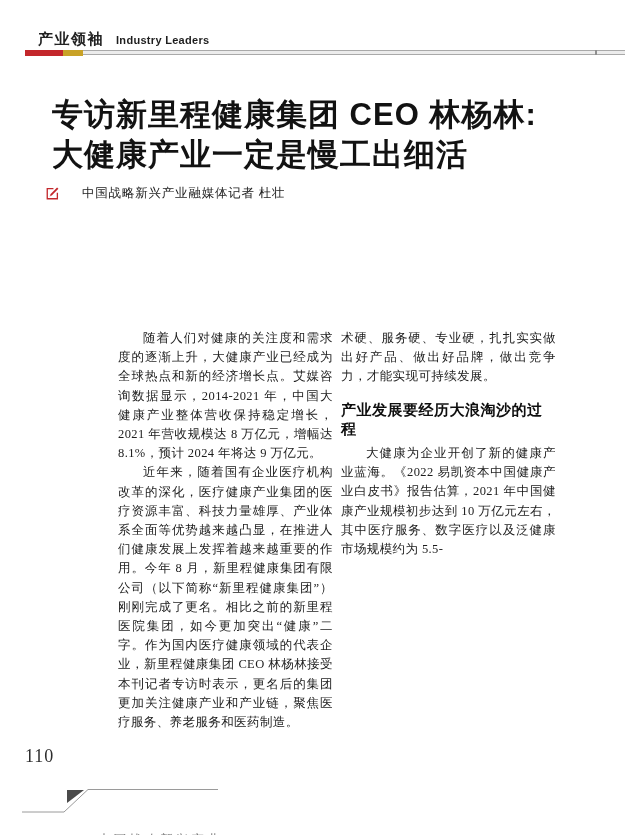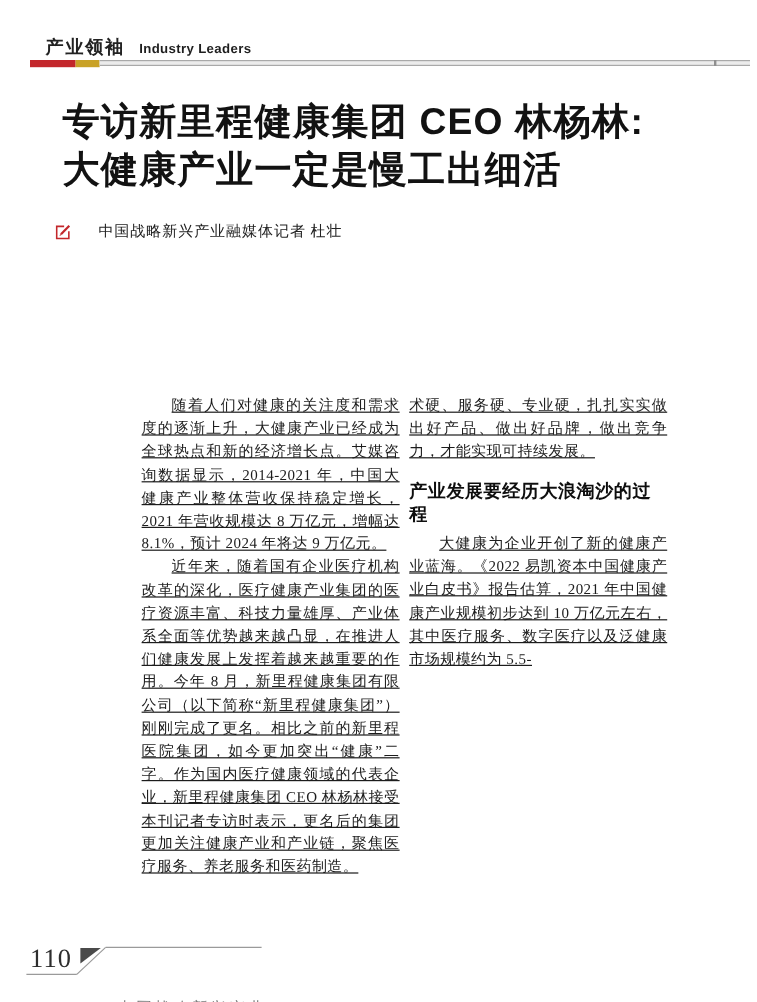--- a/index.html
+++ b/index.html
@@ -11,38 +11,38 @@
   .header-titles{position:absolute;left:38px;top:30px;display:flex;align-items:baseline;}
   .header-cn{font-size:15px;font-weight:600;letter-spacing:1.5px;color:#222;}
   .header-en{font-family:"Liberation Sans","DejaVu Sans",sans-serif;font-weight:700;font-size:11px;color:#1e1e1e;margin-left:12px;letter-spacing:0.3px;}
   .header-bar{position:absolute;left:25px;top:50px;right:6px;height:7px;display:flex;align-items:flex-start;}
   .bar-red{width:38px;height:6px;background:#c3272b;}
   .bar-gold{width:20px;height:6px;background:#c9a227;}
   .bar-gray{flex:1;height:3px;background:#ececec;border-top:1px solid #a9a9a9;border-bottom:1px solid #a9a9a9;position:relative;}
   .bar-tick{position:absolute;right:28px;top:-1px;width:2px;height:5px;background:#8f8f8f;}
   
   .article-title{
-    position:absolute;left:52px;top:82px;width:545px;
+    position:absolute;left:52px;top:95px;width:545px;
     font-family:"Liberation Sans","DejaVu Sans",sans-serif;font-weight:700;
     font-size:31px;line-height:40px;color:#121212;letter-spacing:1px;
   }
   .byline{position:absolute;left:45px;top:185px;display:flex;align-items:center;gap:22px;}
   .byline-text{font-size:12.5px;color:#222;letter-spacing:0.8px;}
   
   .body-columns{position:absolute;left:118px;top:329px;width:438px;display:flex;gap:8px;}
   .col{width:215px;font-size:12.5px;line-height:19.2px;text-align:justify;letter-spacing:0.4px;}
-  .col p{margin:0;text-indent:2em;text-decoration:underline;}
+  .col p{margin:0;text-indent:2em;}
   .col p.no-indent{text-indent:0;}
   .section-heading{
     font-family:"Liberation Sans","DejaVu Sans",sans-serif;font-weight:700;
     font-size:15px;color:#0e0e0e;text-align:left;letter-spacing:0.5px;
     margin:13px 0 6px 0;
   }
   
-  .page-number{position:absolute;left:25px;top:786px;font-size:22px;color:#2e2e2e;letter-spacing:1px;}
+  .page-number{position:absolute;left:25px;top:746px;font-size:18px;color:#2e2e2e;letter-spacing:1px;}
   .footer-motif{position:absolute;left:0;top:785px;}
   .journal-name{position:absolute;left:98px;top:831px;font-size:13px;color:#7a7a7a;letter-spacing:2.5px;}
 </style>
 </head>
 <body>
 
 <div class="header-titles">
   <span class="header-cn">产业领袖</span>
   <span class="header-en">Industry Leaders</span>
 </div>

